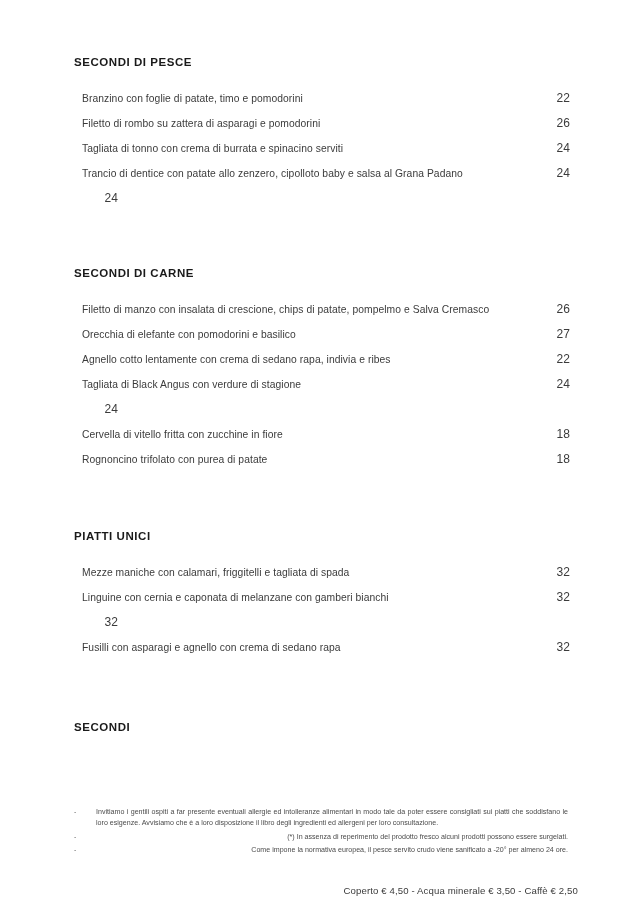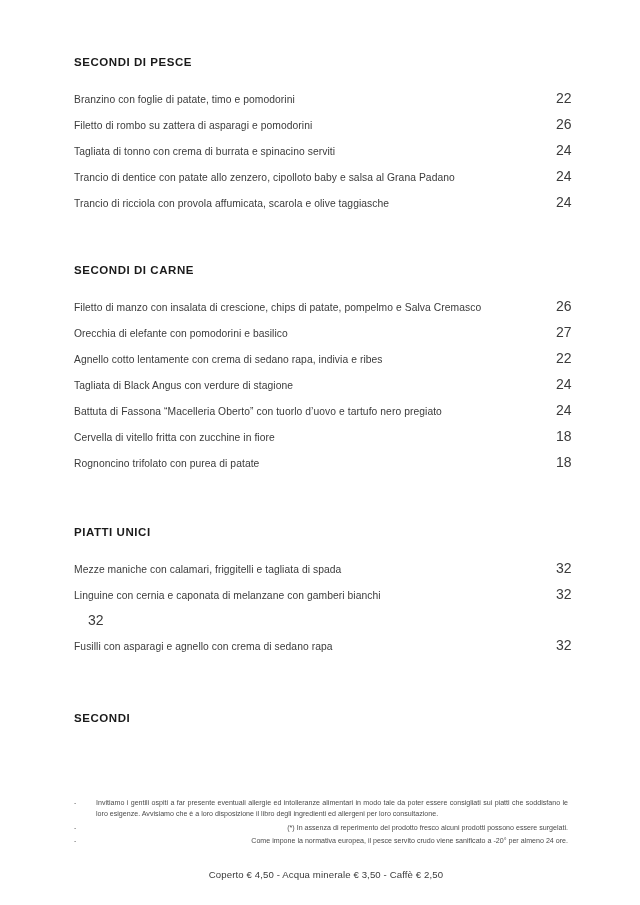--- a/index.html
+++ b/index.html
@@ -35,43 +35,43 @@
     color: #1a1a1a;
     margin: 0 0 17px 0;
     line-height: 14px;
   }
   .space-after-pesce   { height: 47px; }
   .space-after-carne   { height: 49px; }
   .space-after-unici   { height: 52px; }
   .space-after-formaggi{ height: 56px; }
 
   .items {
-    margin: 0;
+    margin: 8px;
     padding: 0;
     list-style: none;
   }
   .item {
     display: flex;
     align-items: baseline;
     justify-content: space-between;
     font-size: 10.3px;
     line-height: 25px;
     color: #3b3b3b;
     letter-spacing: 0.07px;
   }
   .item-name {
     white-space: nowrap;
   }
   .item-price {
     flex: 0 0 auto;
-    text-align: left;
+    text-align: right;
     min-width: 22px;
     padding-left: 14px;
     color: #3b3b3b;
-    font-size: 14px;
+    font-size: 12px;
   }
 
   .notes {
     margin-top: 0;
     padding: 0 10px 0 0;
   }
   .note {
     display: flex;
     align-items: flex-start;
     font-size: 7.1px;
@@ -89,22 +89,22 @@
   .note-text {
     flex: 1 1 auto;
     text-align: justify;
     text-justify: inter-word;
   }
   .note-text.nojustify {
     text-align: right;
   }
 
   .footer {
-    margin-top: 21px;
-    text-align: center;
+    margin-top: 28px;
+    text-align: right;
     font-size: 9.6px;
     color: #3b3b3b;
     letter-spacing: 0.12px;
   }
 </style>
 </head>
 <body>
 
 <div class="page">
   <div class="content">
@@ -122,21 +122,20 @@
         </li>
         <li class="item">
           <span class="item-name">Tagliata di tonno con crema di burrata e spinacino serviti</span>
           <span class="item-price">24</span>
         </li>
         <li class="item">
           <span class="item-name">Trancio di dentice con patate allo zenzero, cipolloto baby e salsa al Grana Padano</span>
           <span class="item-price">24</span>
         </li>
         <li class="item">
-          <span class="item-name">Trancio di ricciola con provola affumicata, scarola e olive taggiasche</span>
           <span class="item-price">24</span>
         </li>
       </ul>
     </div>
 
     <div class="space-after-pesce"></div>
 
     <div class="section">
       <h2 class="section-title">SECONDI DI CARNE</h2>
       <ul class="items">
@@ -150,21 +149,20 @@
         </li>
         <li class="item">
           <span class="item-name">Agnello cotto lentamente con crema di sedano rapa, indivia e ribes</span>
           <span class="item-price">22</span>
         </li>
         <li class="item">
           <span class="item-name">Tagliata di Black Angus con verdure di stagione</span>
           <span class="item-price">24</span>
         </li>
         <li class="item">
-          <span class="item-name">Battuta di Fassona “Macelleria Oberto” con tuorlo d’uovo e tartufo nero pregiato</span>
           <span class="item-price">24</span>
         </li>
         <li class="item">
           <span class="item-name">Cervella di vitello fritta con zucchine in fiore</span>
           <span class="item-price">18</span>
         </li>
         <li class="item">
           <span class="item-name">Rognoncino trifolato con purea di patate</span>
           <span class="item-price">18</span>
         </li>

